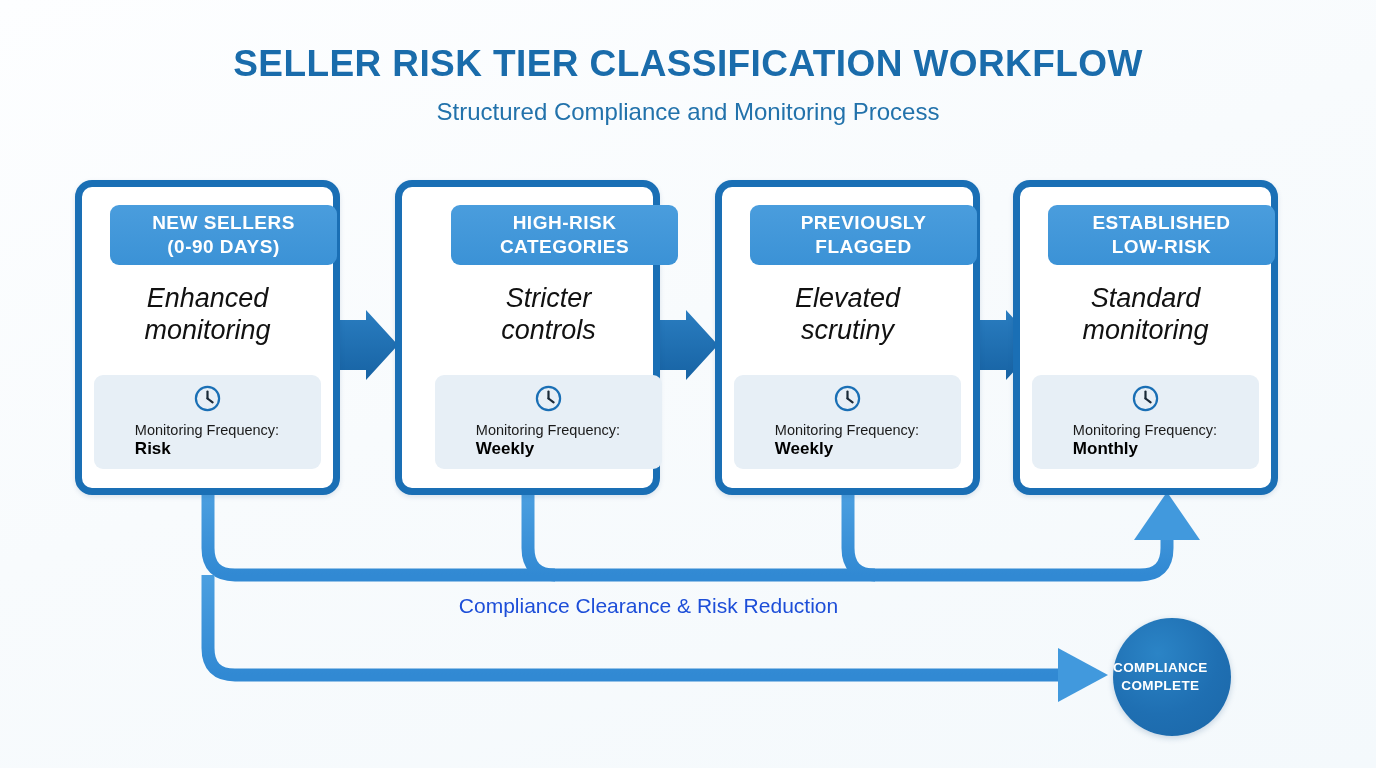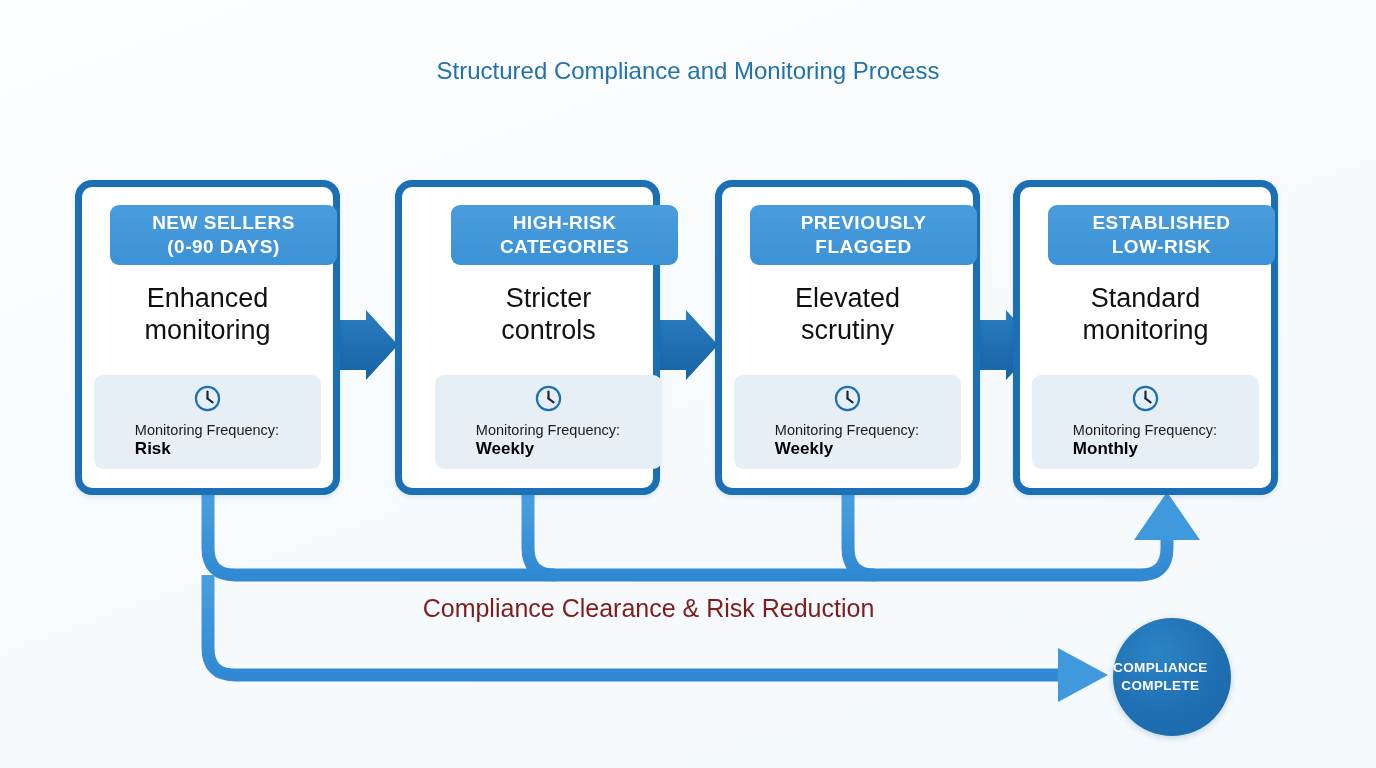--- a/index.html
+++ b/index.html
@@ -91,20 +91,21 @@
   }
 
   .card-body {
     flex: 1;
     display: flex;
     align-items: center;
     justify-content: center;
     width: 100%;
     padding: 0 10px 10px 10px;
     box-sizing: border-box;
+    font-style: italic;
   }
   .card-body-text {
     font-size: 27px;
     color: #111111;
     text-align: center;
     line-height: 1.17;
     font-weight: normal;
   }
 
   .card-chip {
@@ -134,22 +135,22 @@
     display: block;
   }
 
   
   #loop-label {
     position: absolute;
     left: 0;
     top: 594px;
     width: 1297px;
     text-align: center;
-    font-size: 25px;
-    color: #7f1d1d;
+    font-size: 21px;
+    color: #1d4ed8;
     z-index: 4;
   }
 
   
   #terminal {
     position: absolute;
     left: 1113px;
     top: 618px;
     width: 118px;
     height: 118px;
@@ -168,20 +169,21 @@
     font-weight: bold;
     letter-spacing: 0.4px;
     line-height: 1.32;
     white-space: pre-line;
   }
 </style>
 </head>
 <body>
 
 <div id="header">
+  <h1 id="title">SELLER RISK TIER CLASSIFICATION WORKFLOW</h1>
   <h2 id="subtitle">Structured Compliance and Monitoring Process</h2>
 </div>
 
 <svg id="connectors" viewBox="0 0 1376 768" width="1376" height="768">
   <defs>
     <linearGradient id="fwdGrad" x1="0" y1="0" x2="0" y2="1">
       <stop offset="0%" stop-color="#2a7dc0"></stop>
       <stop offset="100%" stop-color="#1763a4"></stop>
     </linearGradient>
     <linearGradient id="fbGrad" x1="0" y1="0" x2="0" y2="1">

